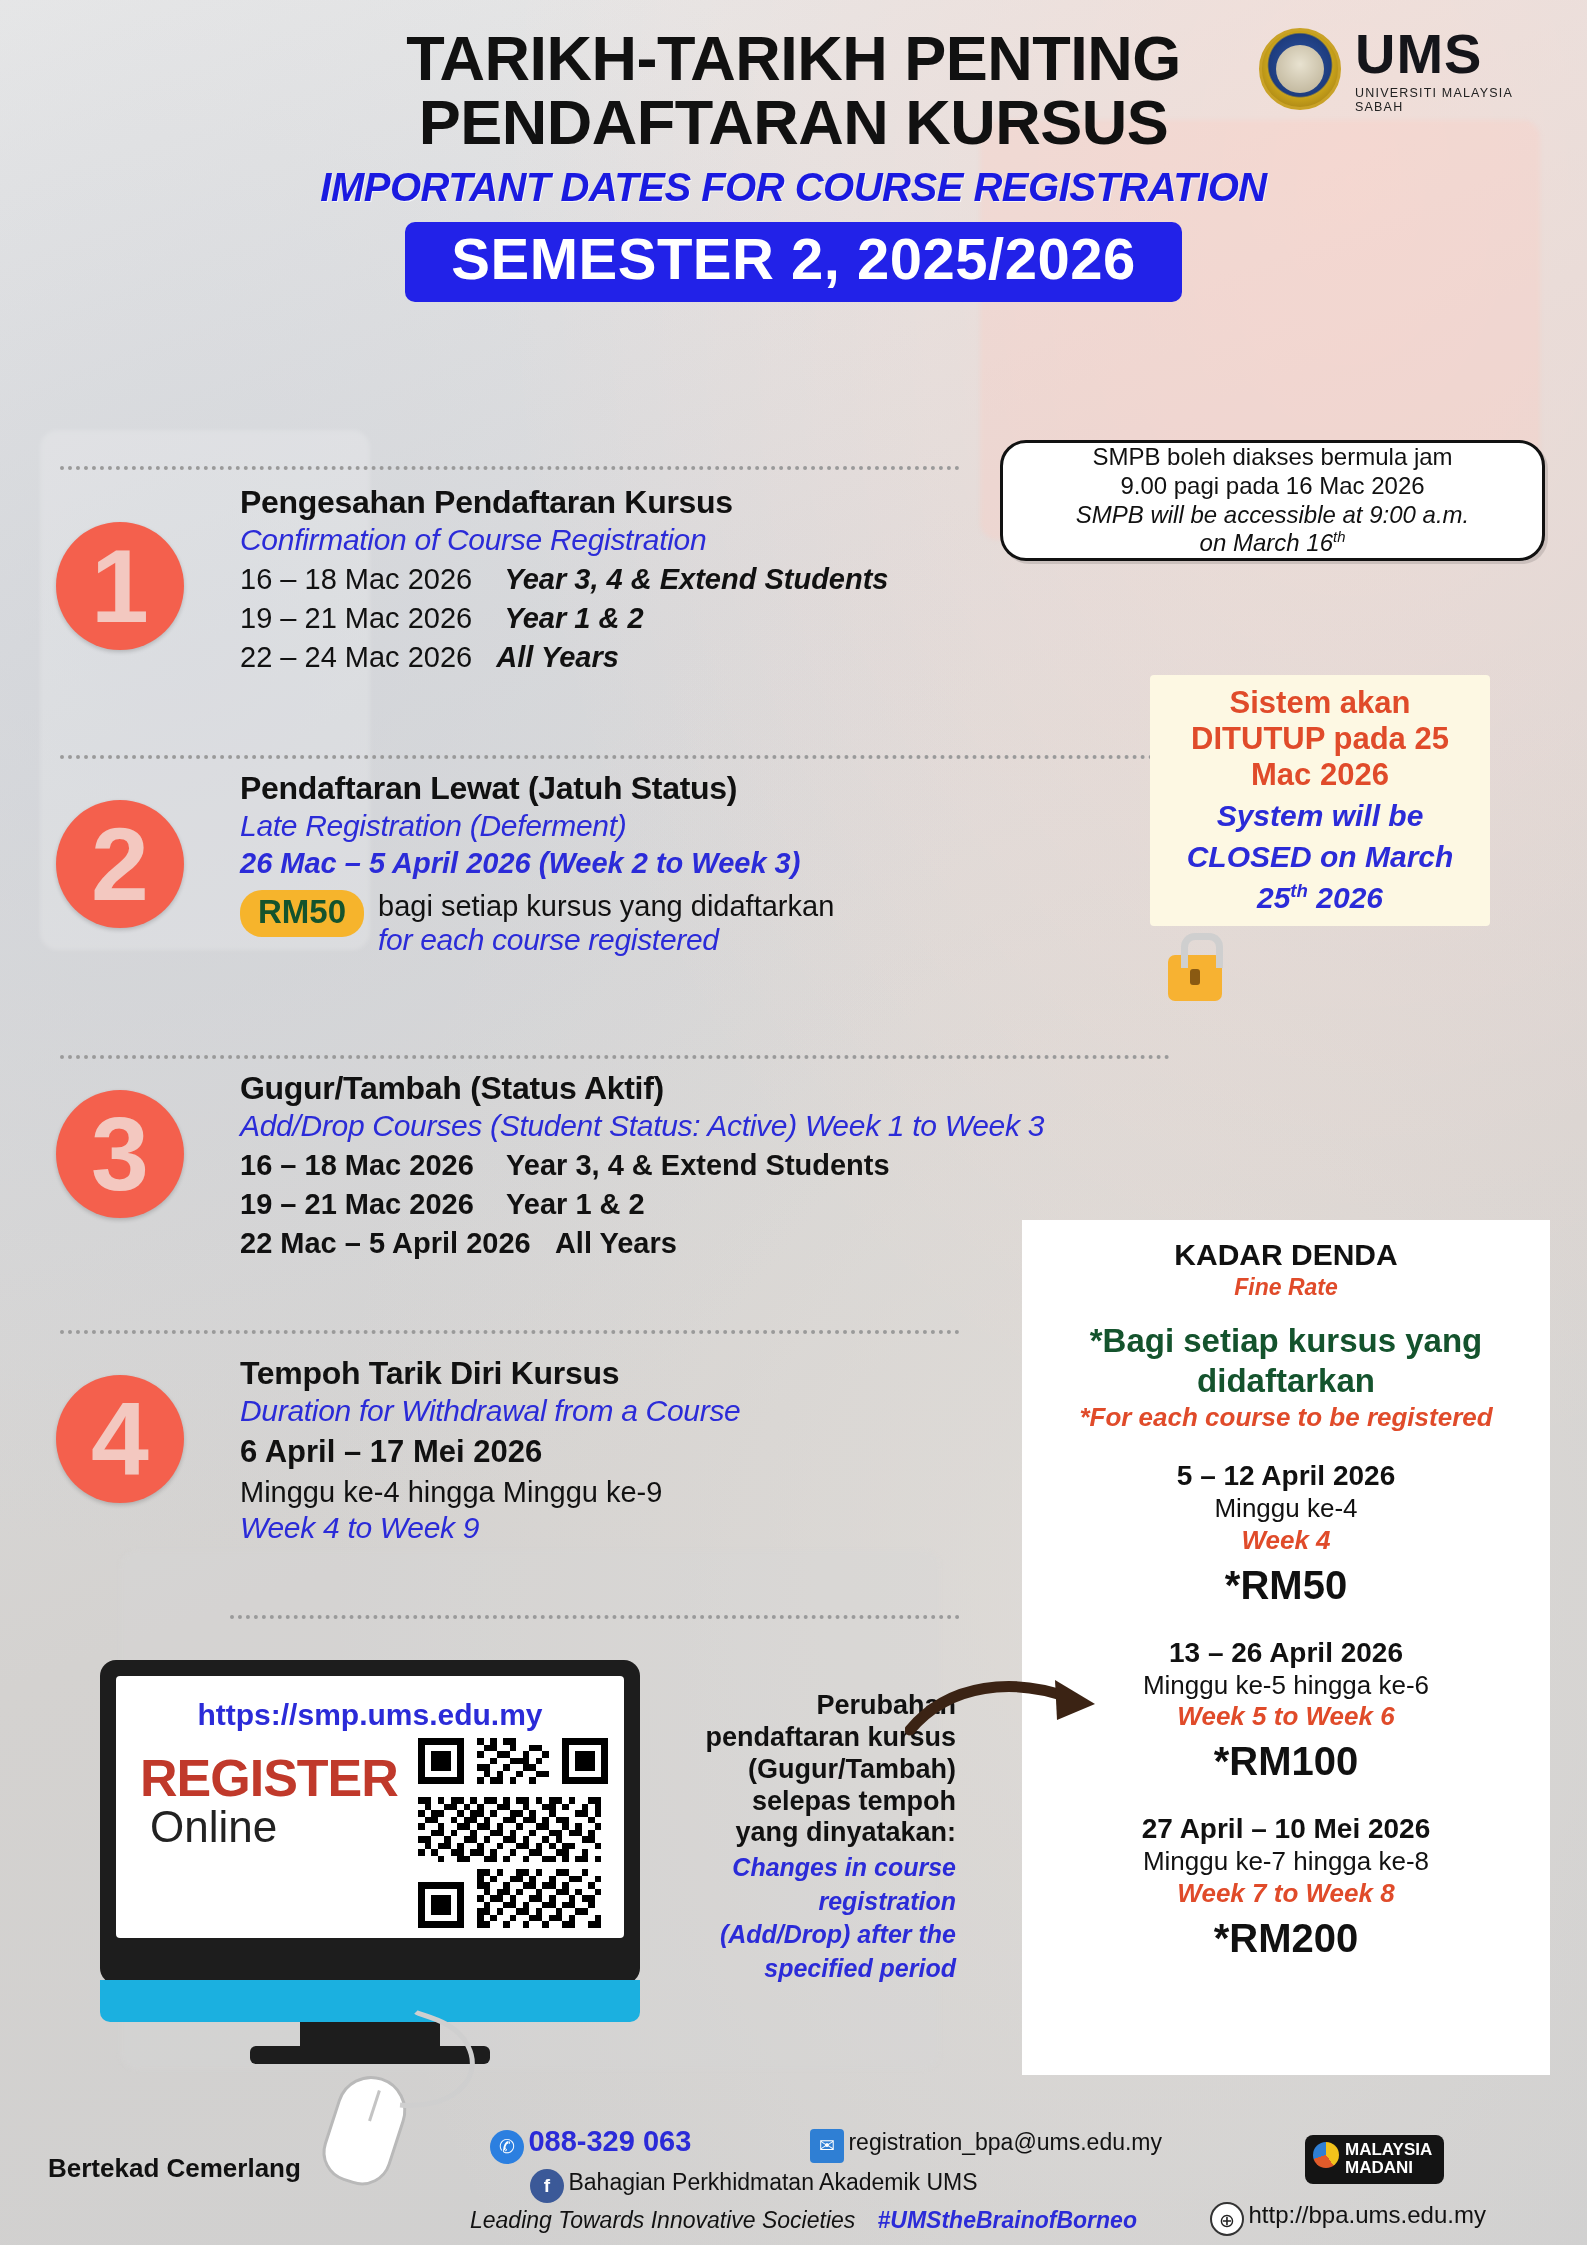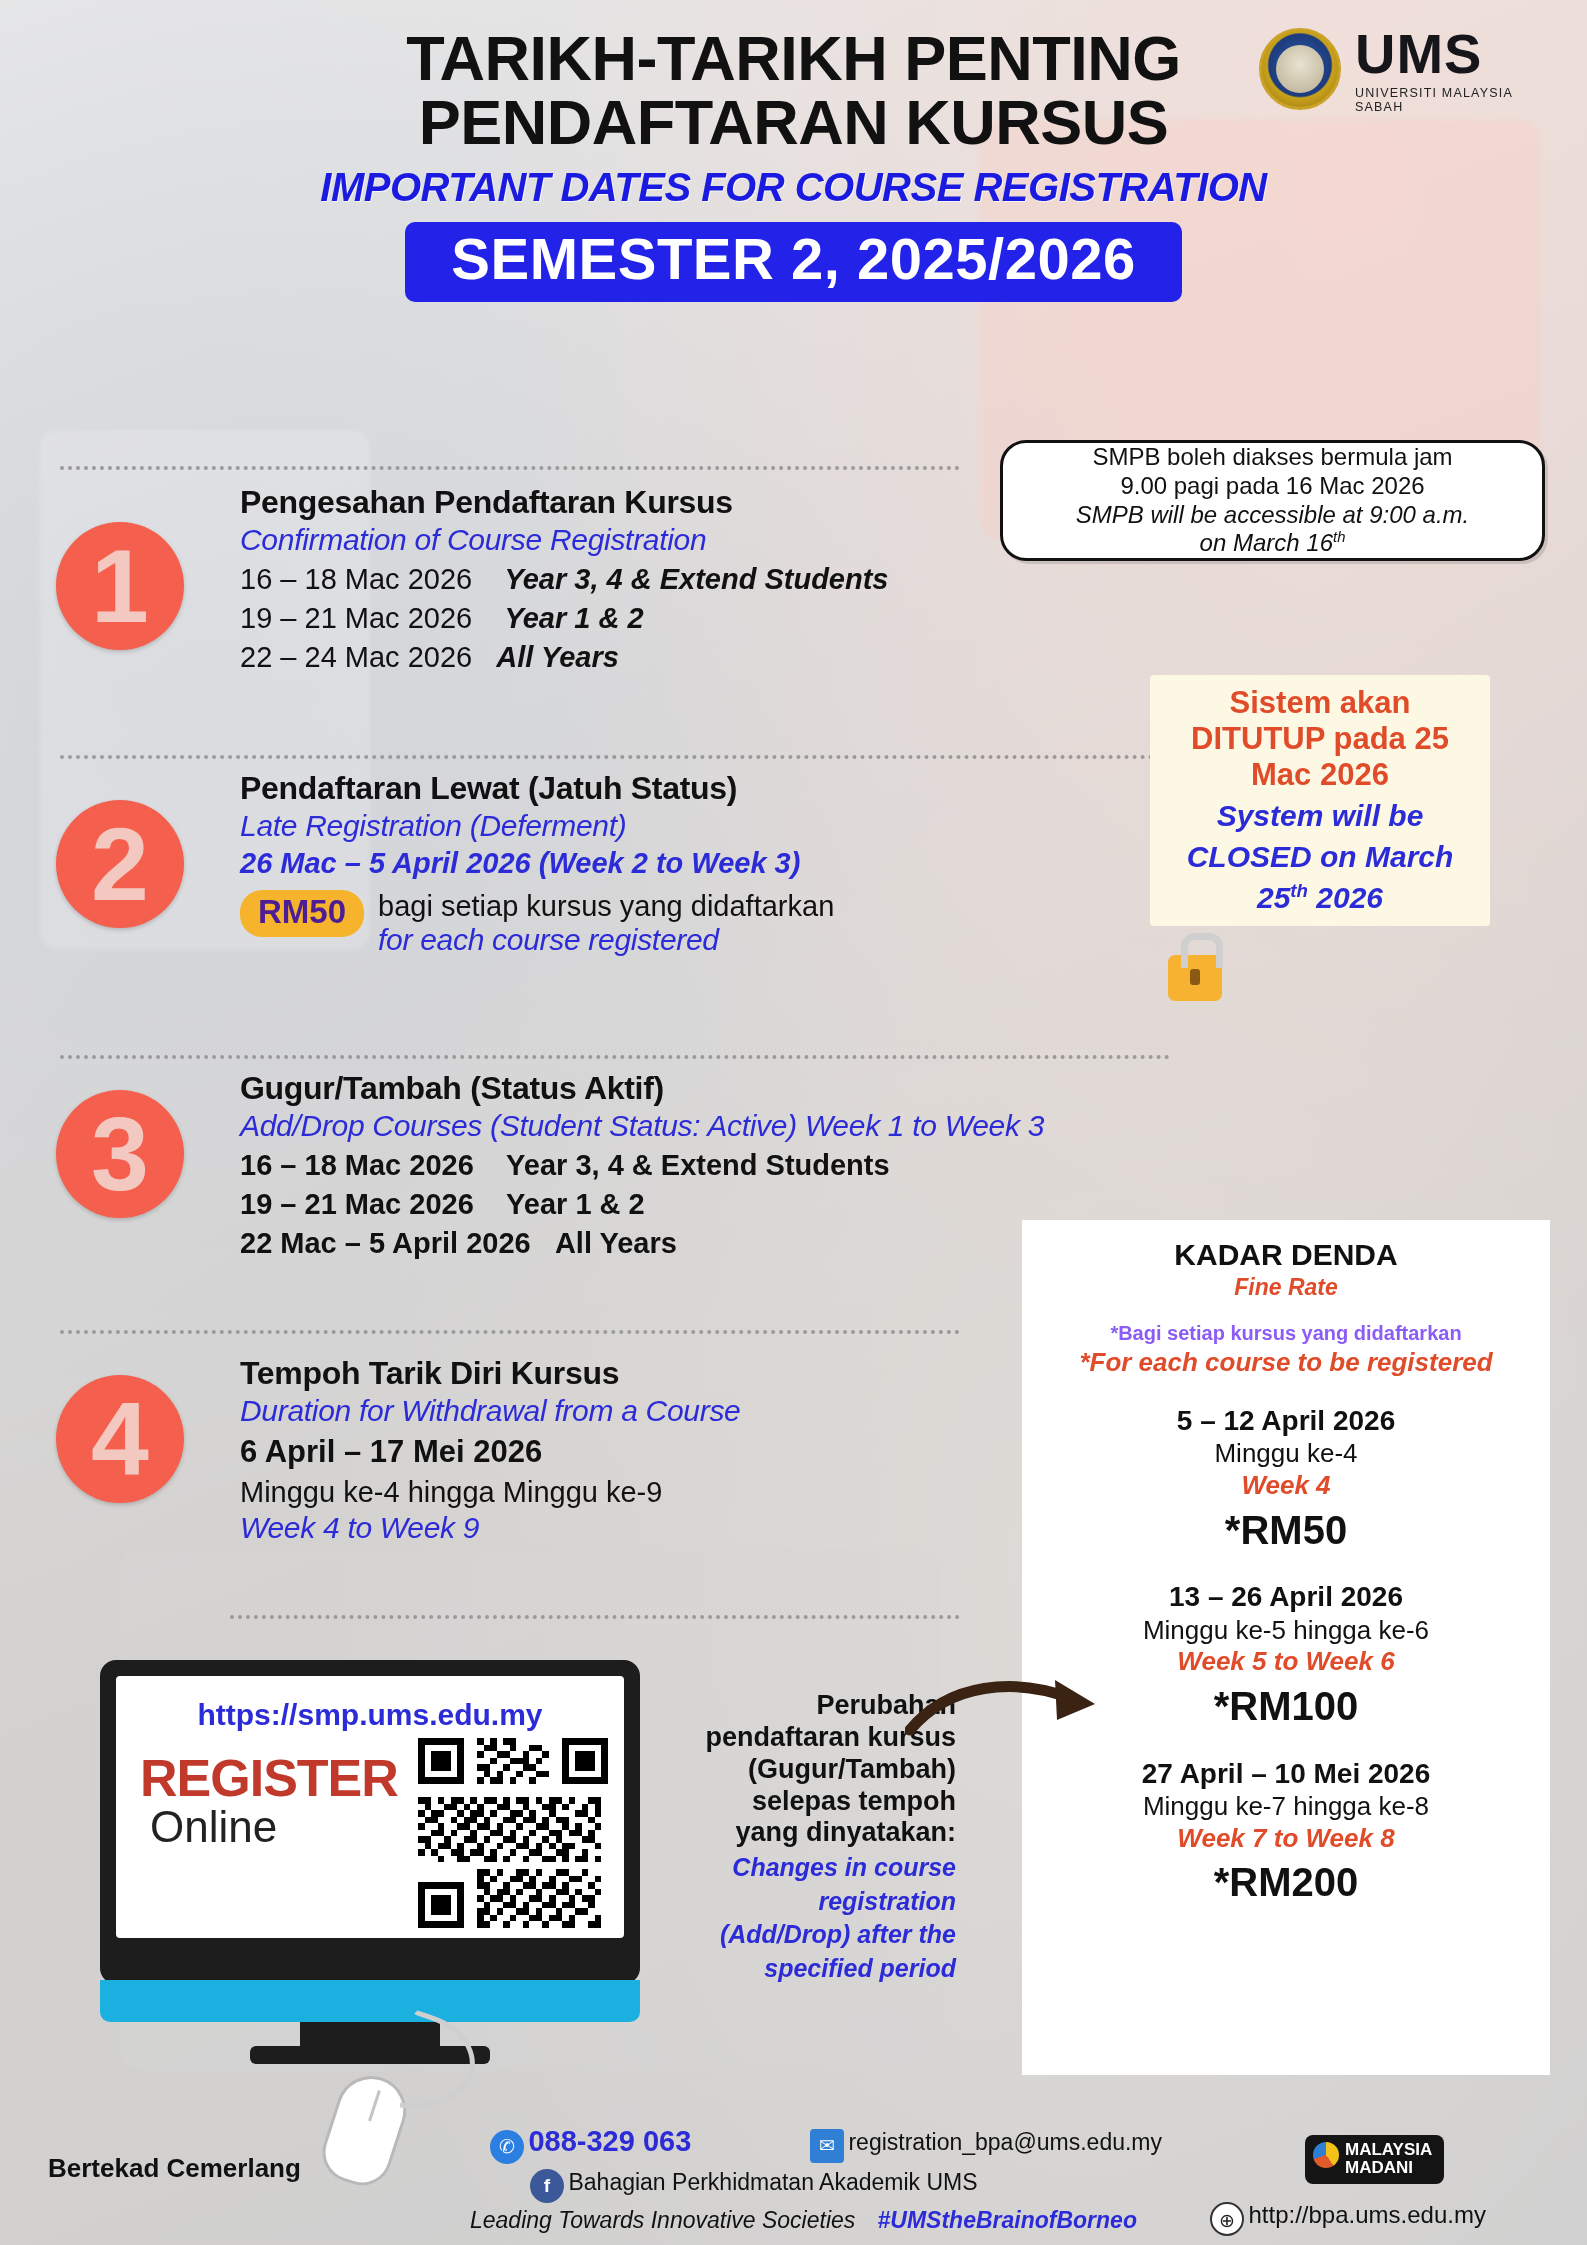--- a/index.html
+++ b/index.html
@@ -103,31 +103,31 @@
     content:""; position:absolute; left:13px; top:-22px; width:28px; height:28px;
     border:7px solid #cfcfcf; border-bottom:none; border-radius:14px 14px 0 0;
   }
   .lock:after {
     content:""; position:absolute; left:22px; top:14px; width:10px; height:16px;
     background:#8a5a12; border-radius:3px;
   }
 
   
   .pill {
-    display:inline-block; background:#f6b42c; color:#4c1d95; font-weight:bold;
+    display:inline-block; background:#f6b42c; color:#14532d; font-weight:bold;
     font-size:33px; padding:3px 18px 6px 18px; border-radius:22px;
   }
 
   
   .finepanel {
     position:absolute; background:#fff; padding:18px 14px; text-align:center;
   }
   .fp-t1 { font-size:30px; font-weight:bold; color:#111; }
   .fp-t2 { font-size:23px; font-style:italic; color:#e04b2a; font-weight:bold; margin-top:2px;}
-  .fp-s1 { font-size:20px; font-weight:bold; color:#8b5cf6; margin-top:20px; line-height:1.2;}
+  .fp-s1 { font-size:33px; font-weight:bold; color:#14532d; margin-top:20px; line-height:1.2;}
   .fp-s2 { font-size:26px; font-style:italic; color:#e04b2a; font-weight:bold; margin-top:2px;}
   .fp-d1 { font-size:28px; color:#111; font-weight:bold; }
   .fp-d2 { font-size:26px; color:#111; }
   .fp-d3 { font-size:26px; color:#e04b2a; font-style:italic; font-weight:bold; }
   .fp-amt { font-size:40px; color:#111; font-weight:bold; margin-top:4px; }
   .fp-grp { margin-top:26px; line-height:1.22; }
 
   
   .monitor { position:absolute; }
   .mon-frame {

